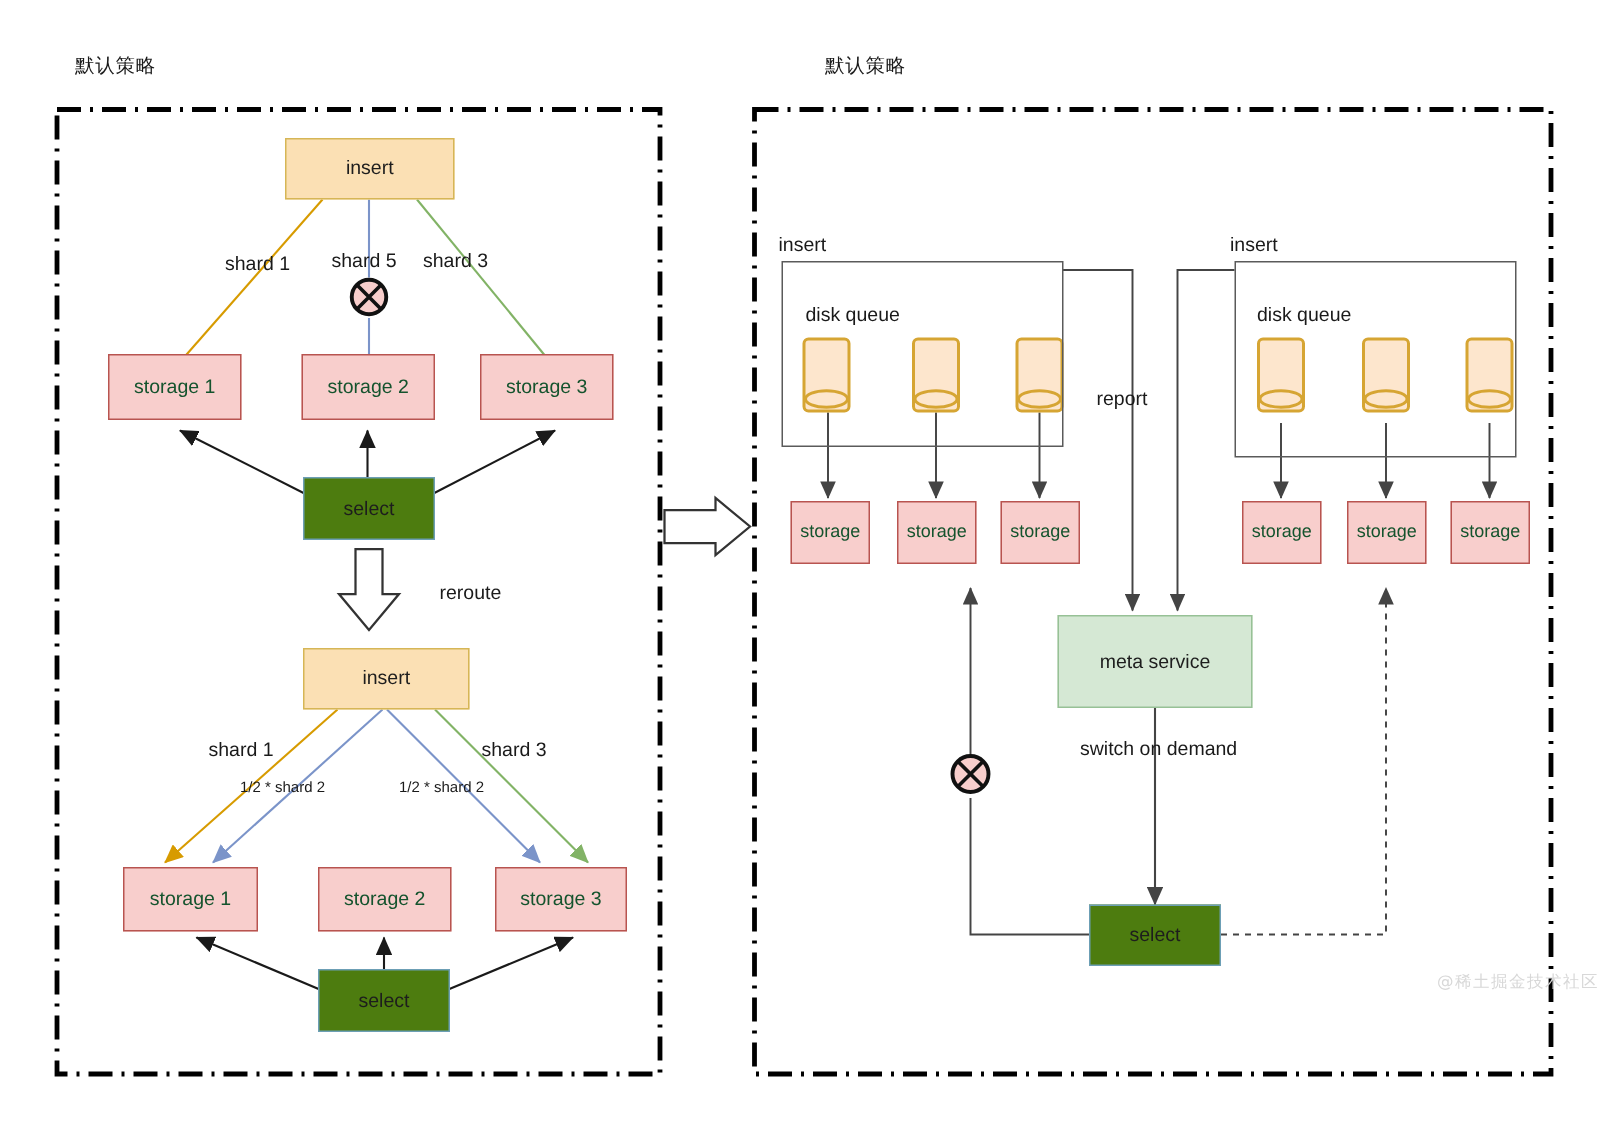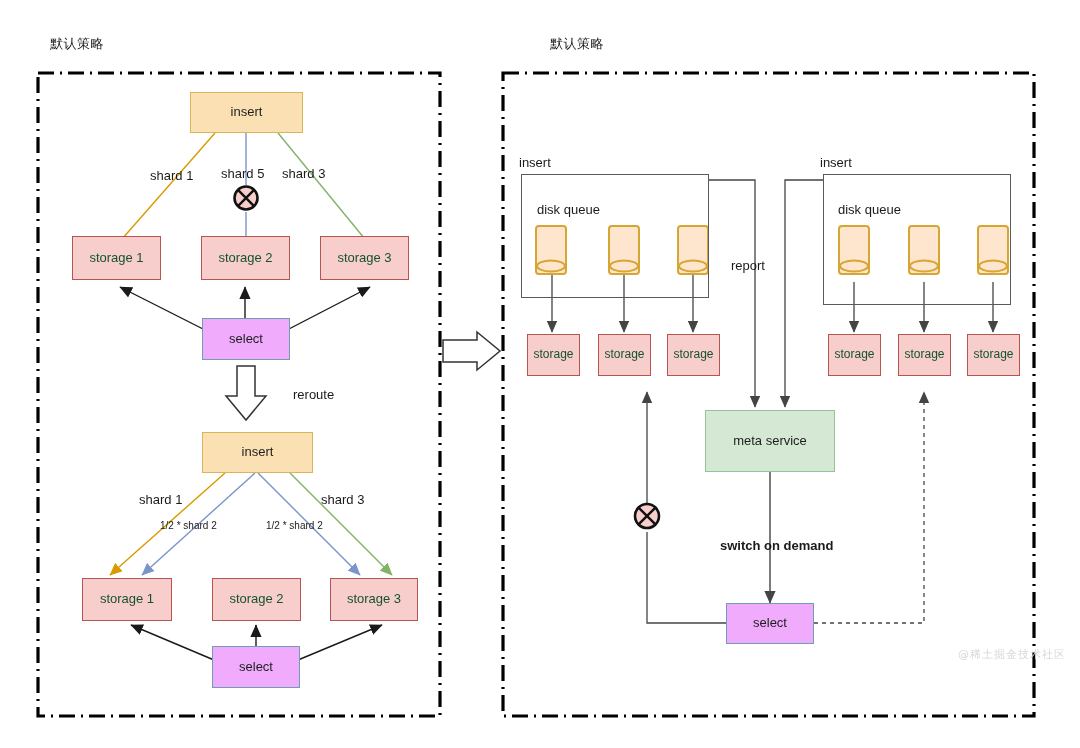--- a/index.html
+++ b/index.html
@@ -4,21 +4,21 @@
 <style>
   html,body{margin:0;padding:0;background:#ffffff;}
   body{width:1080px;height:748px;position:relative;overflow:hidden;
        font-family:"Liberation Sans","DejaVu Sans",sans-serif;color:#111;}
   #canvas{position:absolute;left:0;top:0;width:1080px;height:668px;}
   .ttl{position:absolute;font-size:13px;color:#1a1a1a;letter-spacing:.5px;}
   .node{position:absolute;box-sizing:border-box;display:flex;align-items:center;
         justify-content:center;font-size:13px;line-height:1.1;text-align:center;}
   .n-insert{background:#fbe0b4;border:1.6px solid #d6b656;color:#1d1d1d;}
   .n-storage{background:#f8cecc;border:1.6px solid #b85450;color:#14532d;}
-  .n-select{background:#f0abfc;border:1.6px solid #6c9fb5;color:#1d1d1d;}
+  .n-select{background:#4d7c0f;border:1.6px solid #6c9fb5;color:#1d1d1d;}
   .n-meta{background:#d5e8d4;border:1.6px solid #97c196;color:#1d1d1d;}
   .plain-box{position:absolute;box-sizing:border-box;border:1.3px solid #5a5a5a;background:transparent;}
   .lbl{position:absolute;font-size:13px;color:#1a1a1a;white-space:nowrap;}
   .lbl-sm{font-size:10px;}
   .wm{position:absolute;right:14px;bottom:6px;font-size:11px;color:#d8d8d8;
       letter-spacing:1px;font-family:"DejaVu Sans",sans-serif;}
   svg{position:absolute;left:0;top:0;overflow:visible;}
 </style>
 </head>
 <body>
@@ -166,18 +166,18 @@
   <div class="lbl" style="left:838px;top:202px;">disk queue</div>
 
   <div class="node n-storage" style="left:828px;top:334px;width:53px;height:42px;font-size:12px;">storage</div>
   <div class="node n-storage" style="left:898px;top:334px;width:53px;height:42px;font-size:12px;">storage</div>
   <div class="node n-storage" style="left:967px;top:334px;width:53px;height:42px;font-size:12px;">storage</div>
 
   <div class="lbl" style="left:731px;top:258px;">report</div>
 
   <div class="node n-meta" style="left:705px;top:410px;width:130px;height:62px;">meta service</div>
 
-  <div class="lbl" style="left:720px;top:538px;font-weight:bold;">switch on demand</div>
+  <div class="lbl" style="left:720px;top:491px;">switch on demand</div>
 
   <div class="node n-select" style="left:726px;top:603px;width:88px;height:41px;">select</div>
 
   <div class="wm">@稀土掘金技术社区</div>
 </div>
 
 </body></html>

